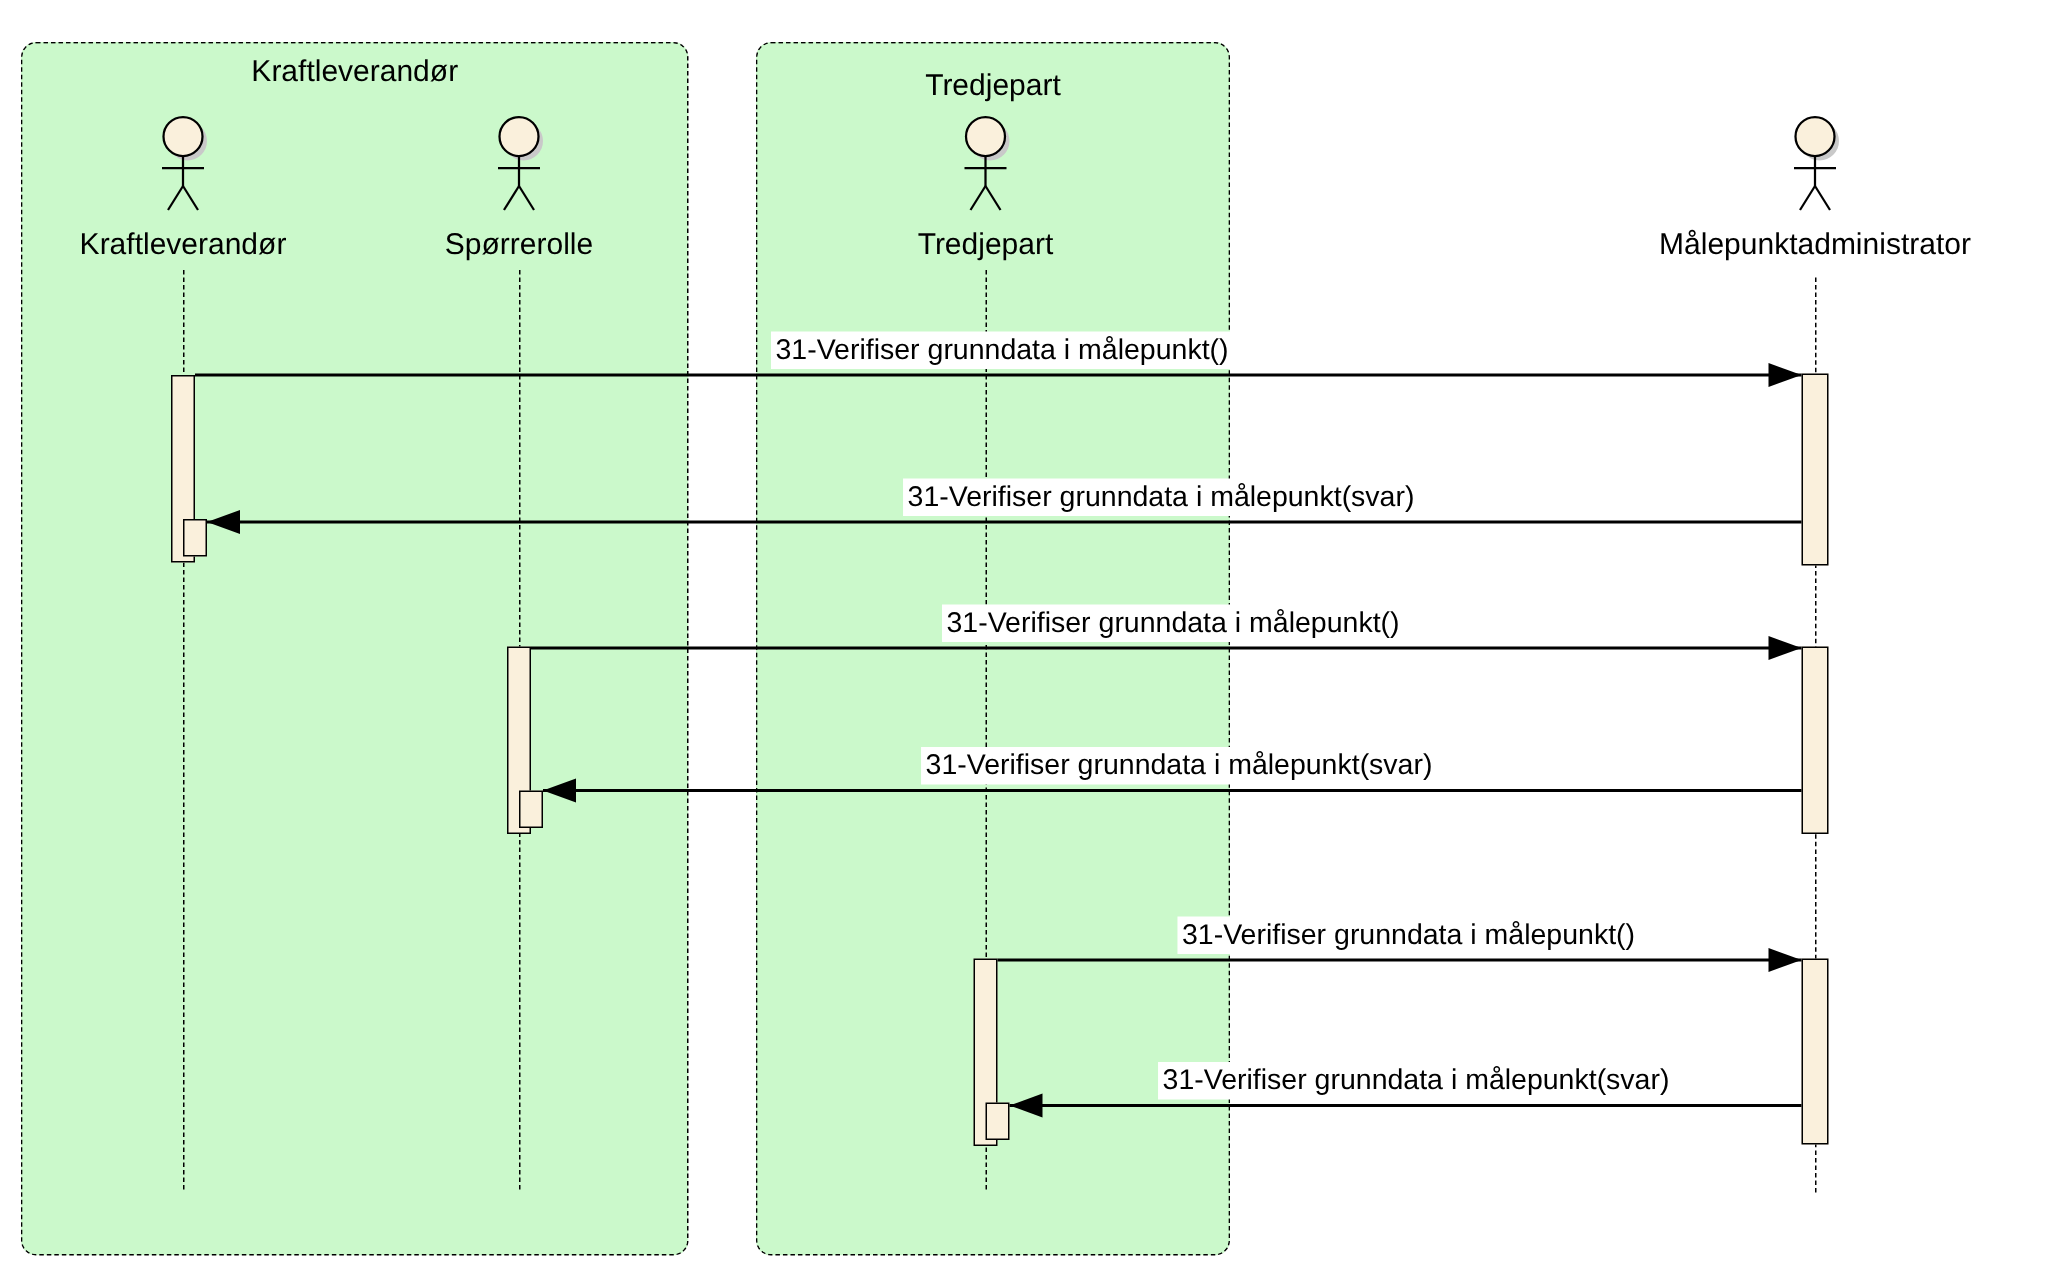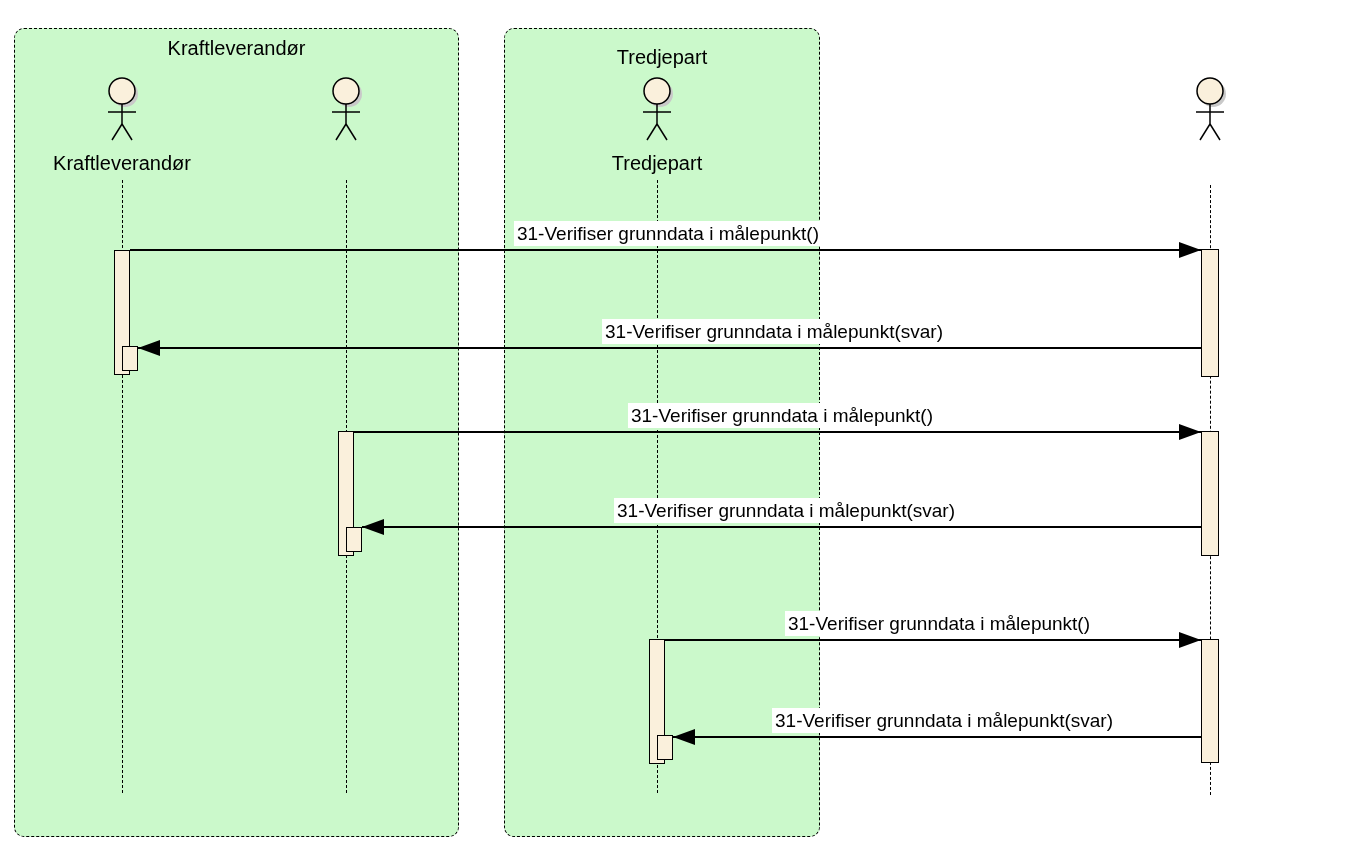--- a/index.html
+++ b/index.html
@@ -118,39 +118,41 @@
   <div class="actor-label" style="left:-18px; top:152px;">Kraftleverandør</div>
 
   <svg class="actor-figure" style="left:316px; top:74px;" viewBox="0 0 60 70">
     <circle cx="33" cy="20" r="13" fill="#c9c9c9" stroke="none"></circle>
     <circle cx="30" cy="17" r="13" fill="#faf0dc" stroke="#000" stroke-width="1.5"></circle>
     <line x1="30" y1="30" x2="30" y2="50" stroke="#000" stroke-width="1.5"></line>
     <line x1="16" y1="38" x2="44" y2="38" stroke="#000" stroke-width="1.5"></line>
     <line x1="30" y1="50" x2="20" y2="66" stroke="#000" stroke-width="1.5"></line>
     <line x1="30" y1="50" x2="40" y2="66" stroke="#000" stroke-width="1.5"></line>
   </svg>
+  <div class="actor-label" style="left:206px; top:152px;">Spørrerolle</div>
 
   <svg class="actor-figure" style="left:627px; top:74px;" viewBox="0 0 60 70">
     <circle cx="33" cy="20" r="13" fill="#c9c9c9" stroke="none"></circle>
     <circle cx="30" cy="17" r="13" fill="#faf0dc" stroke="#000" stroke-width="1.5"></circle>
     <line x1="30" y1="30" x2="30" y2="50" stroke="#000" stroke-width="1.5"></line>
     <line x1="16" y1="38" x2="44" y2="38" stroke="#000" stroke-width="1.5"></line>
     <line x1="30" y1="50" x2="20" y2="66" stroke="#000" stroke-width="1.5"></line>
     <line x1="30" y1="50" x2="40" y2="66" stroke="#000" stroke-width="1.5"></line>
   </svg>
   <div class="actor-label" style="left:517px; top:152px;">Tredjepart</div>
 
   <svg class="actor-figure" style="left:1180px; top:74px;" viewBox="0 0 60 70">
     <circle cx="33" cy="20" r="13" fill="#c9c9c9" stroke="none"></circle>
     <circle cx="30" cy="17" r="13" fill="#faf0dc" stroke="#000" stroke-width="1.5"></circle>
     <line x1="30" y1="30" x2="30" y2="50" stroke="#000" stroke-width="1.5"></line>
     <line x1="16" y1="38" x2="44" y2="38" stroke="#000" stroke-width="1.5"></line>
     <line x1="30" y1="50" x2="20" y2="66" stroke="#000" stroke-width="1.5"></line>
     <line x1="30" y1="50" x2="40" y2="66" stroke="#000" stroke-width="1.5"></line>
   </svg>
+  <div class="actor-label" style="left:1070px; top:152px;">Målepunktadministrator</div>
 
   <div class="lifeline" style="left:122px; top:180px; height:613px;"></div>
   <div class="lifeline" style="left:346px; top:180px; height:613px;"></div>
   <div class="lifeline" style="left:657px; top:180px; height:613px;"></div>
   <div class="lifeline" style="left:1210px; top:185px; height:610px;"></div>
 
   <div class="activation" style="left:114px; top:250px; height:125px;"></div>
   <div class="activation nested" style="left:122px; top:346px; height:25px;"></div>
 
   <div class="activation" style="left:338px; top:431px; height:125px;"></div>

